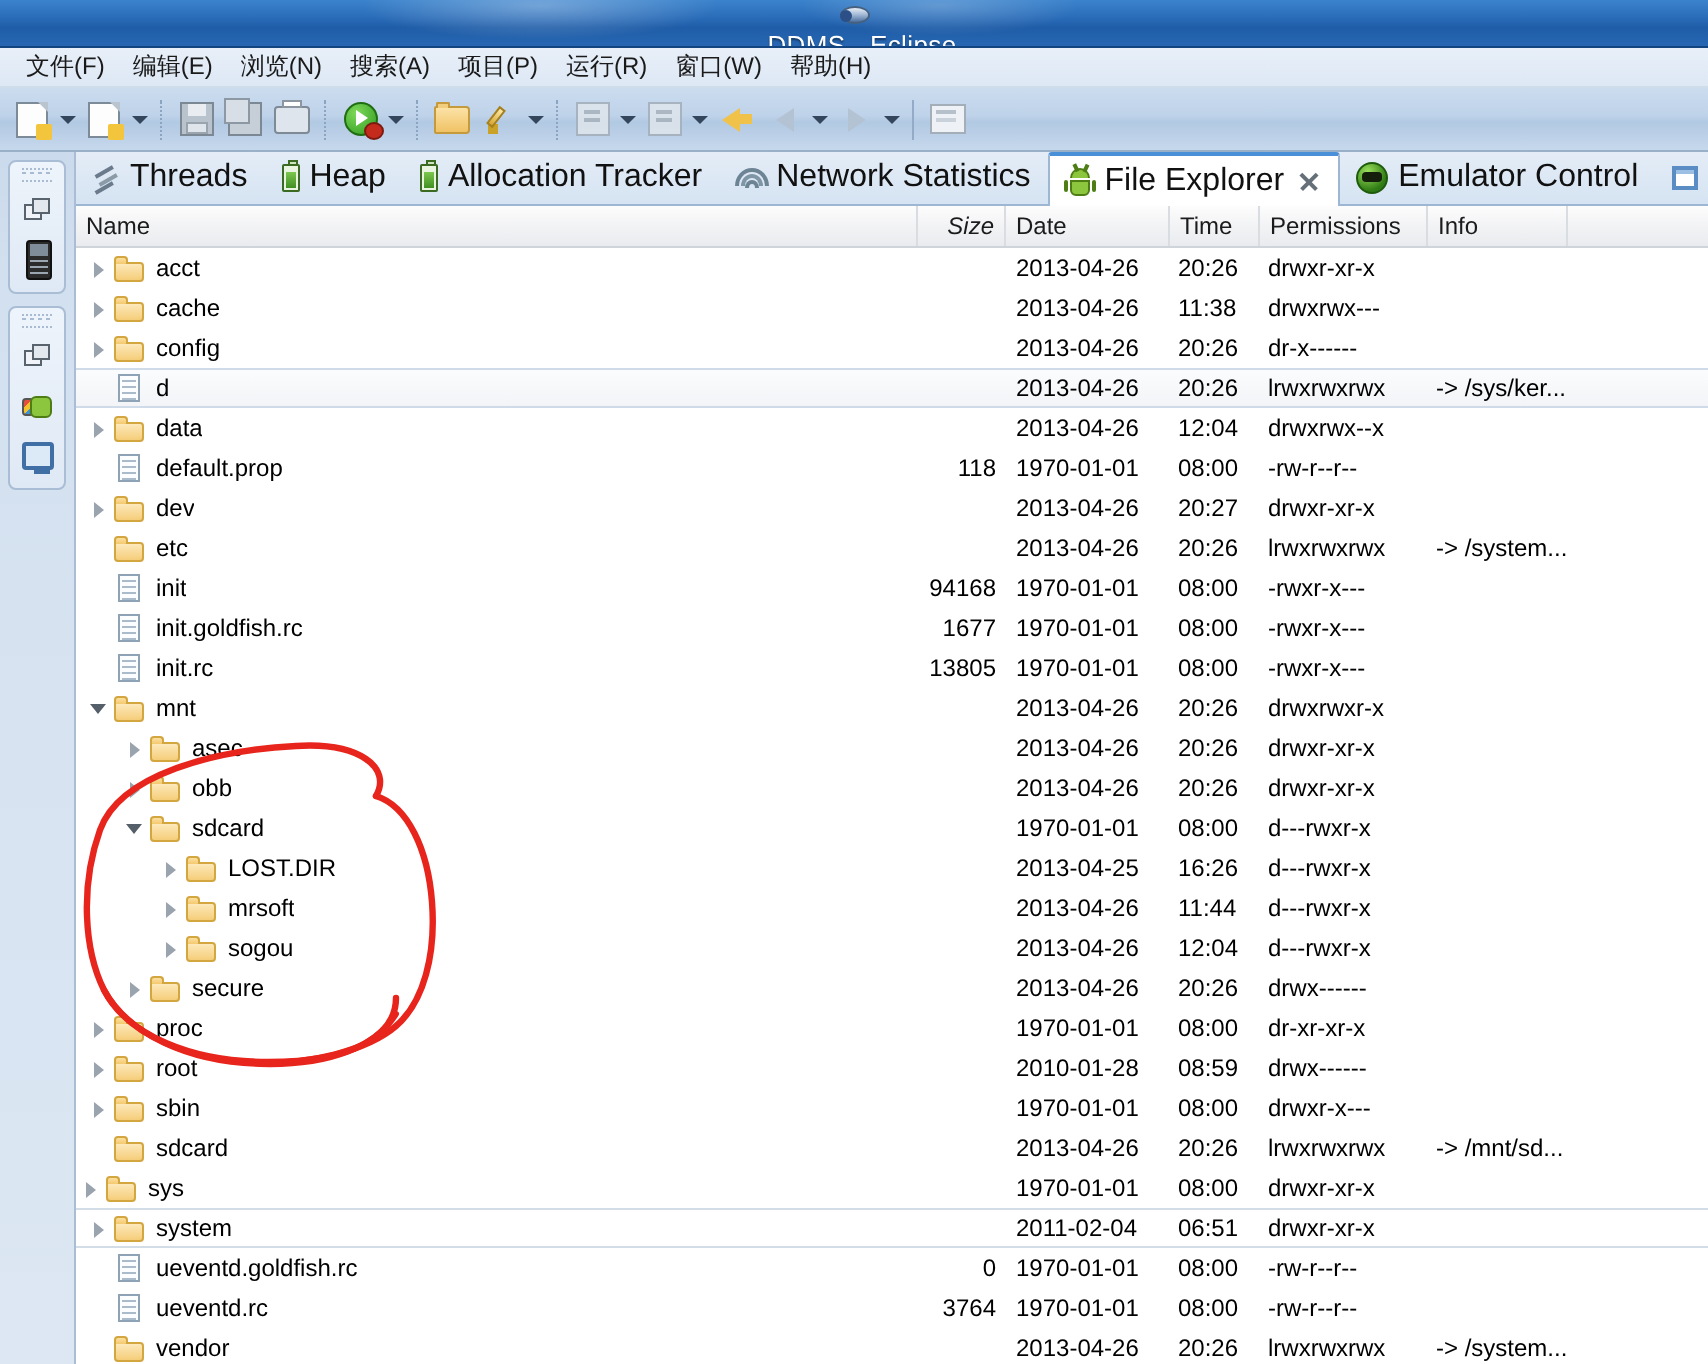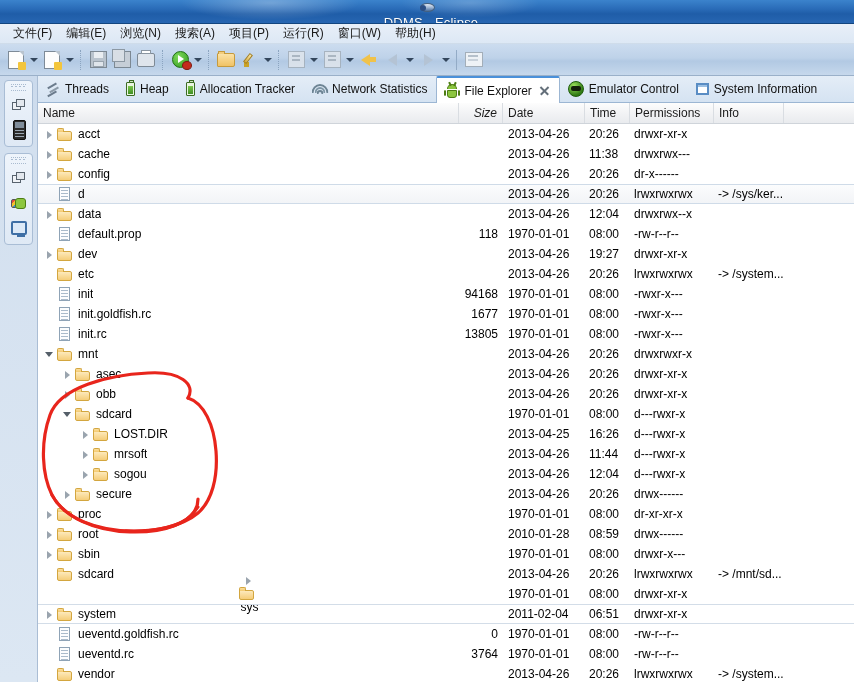--- a/index.html
+++ b/index.html
@@ -145,21 +145,21 @@
     position:absolute;left:38px;top:76px;width:816px;height:606px;background:#fff;
   }
   #tabbar{
     height:27px;box-sizing:border-box;position:relative;
     background:linear-gradient(to bottom,#e4edf7 0%,#d5e3f2 100%);
     border-bottom:1px solid #9cb6d3;
     display:flex;align-items:flex-end;
   }
   .vtab{
     height:26px;display:flex;align-items:center;gap:5px;
-    padding:0 9px 0 8px;font-size:12px;color:#111;white-space:nowrap;
+    padding:0 9px 0 8px;font-size:16px;color:#111;white-space:nowrap;
     box-sizing:border-box;position:relative;cursor:default;
   }
   .vtab.active{
     background:#fff;border:1px solid #9cb6d3;border-bottom:none;
     border-top:2px solid #4a90d9;
     height:27px;margin-bottom:-1px;border-radius:2px 2px 0 0;
   }
   .vtab .label{line-height:1;}
   .tabclose{
     width:11px;height:11px;position:relative;margin-left:2px;opacity:.85;
@@ -524,21 +524,21 @@
           <div class="c-info"></div>
         </div>
         <div class="row">
           <div class="c-name" style="padding-left: 6px;">
             <span class="twisty closed"></span>
             <span class="ficon folder"></span>
             <span class="nm">dev</span>
           </div>
           <div class="c-size"></div>
           <div class="c-date">2013-04-26</div>
-          <div class="c-time">19:27</div>
+          <div class="c-time">20:27</div>
           <div class="c-perm">drwxr-xr-x</div>
           <div class="c-info"></div>
         </div>
         <div class="row">
           <div class="c-name" style="padding-left: 6px;">
             <span class="twisty"></span>
             <span class="ficon folder"></span>
             <span class="nm">etc</span>
           </div>
           <div class="c-size"></div>
@@ -721,21 +721,21 @@
             <span class="ficon folder"></span>
             <span class="nm">sdcard</span>
           </div>
           <div class="c-size"></div>
           <div class="c-date">2013-04-26</div>
           <div class="c-time">20:26</div>
           <div class="c-perm">lrwxrwxrwx</div>
           <div class="c-info">-&gt; /mnt/sd...</div>
         </div>
         <div class="row">
-          <div class="c-name" style="padding-left: 2px; flex-direction: column;">
+          <div class="c-name" style="padding-left: 2px;">
             <span class="twisty closed"></span>
             <span class="ficon folder"></span>
             <span class="nm">sys</span>
           </div>
           <div class="c-size"></div>
           <div class="c-date">1970-01-01</div>
           <div class="c-time">08:00</div>
           <div class="c-perm">drwxr-xr-x</div>
           <div class="c-info"></div>
         </div>

